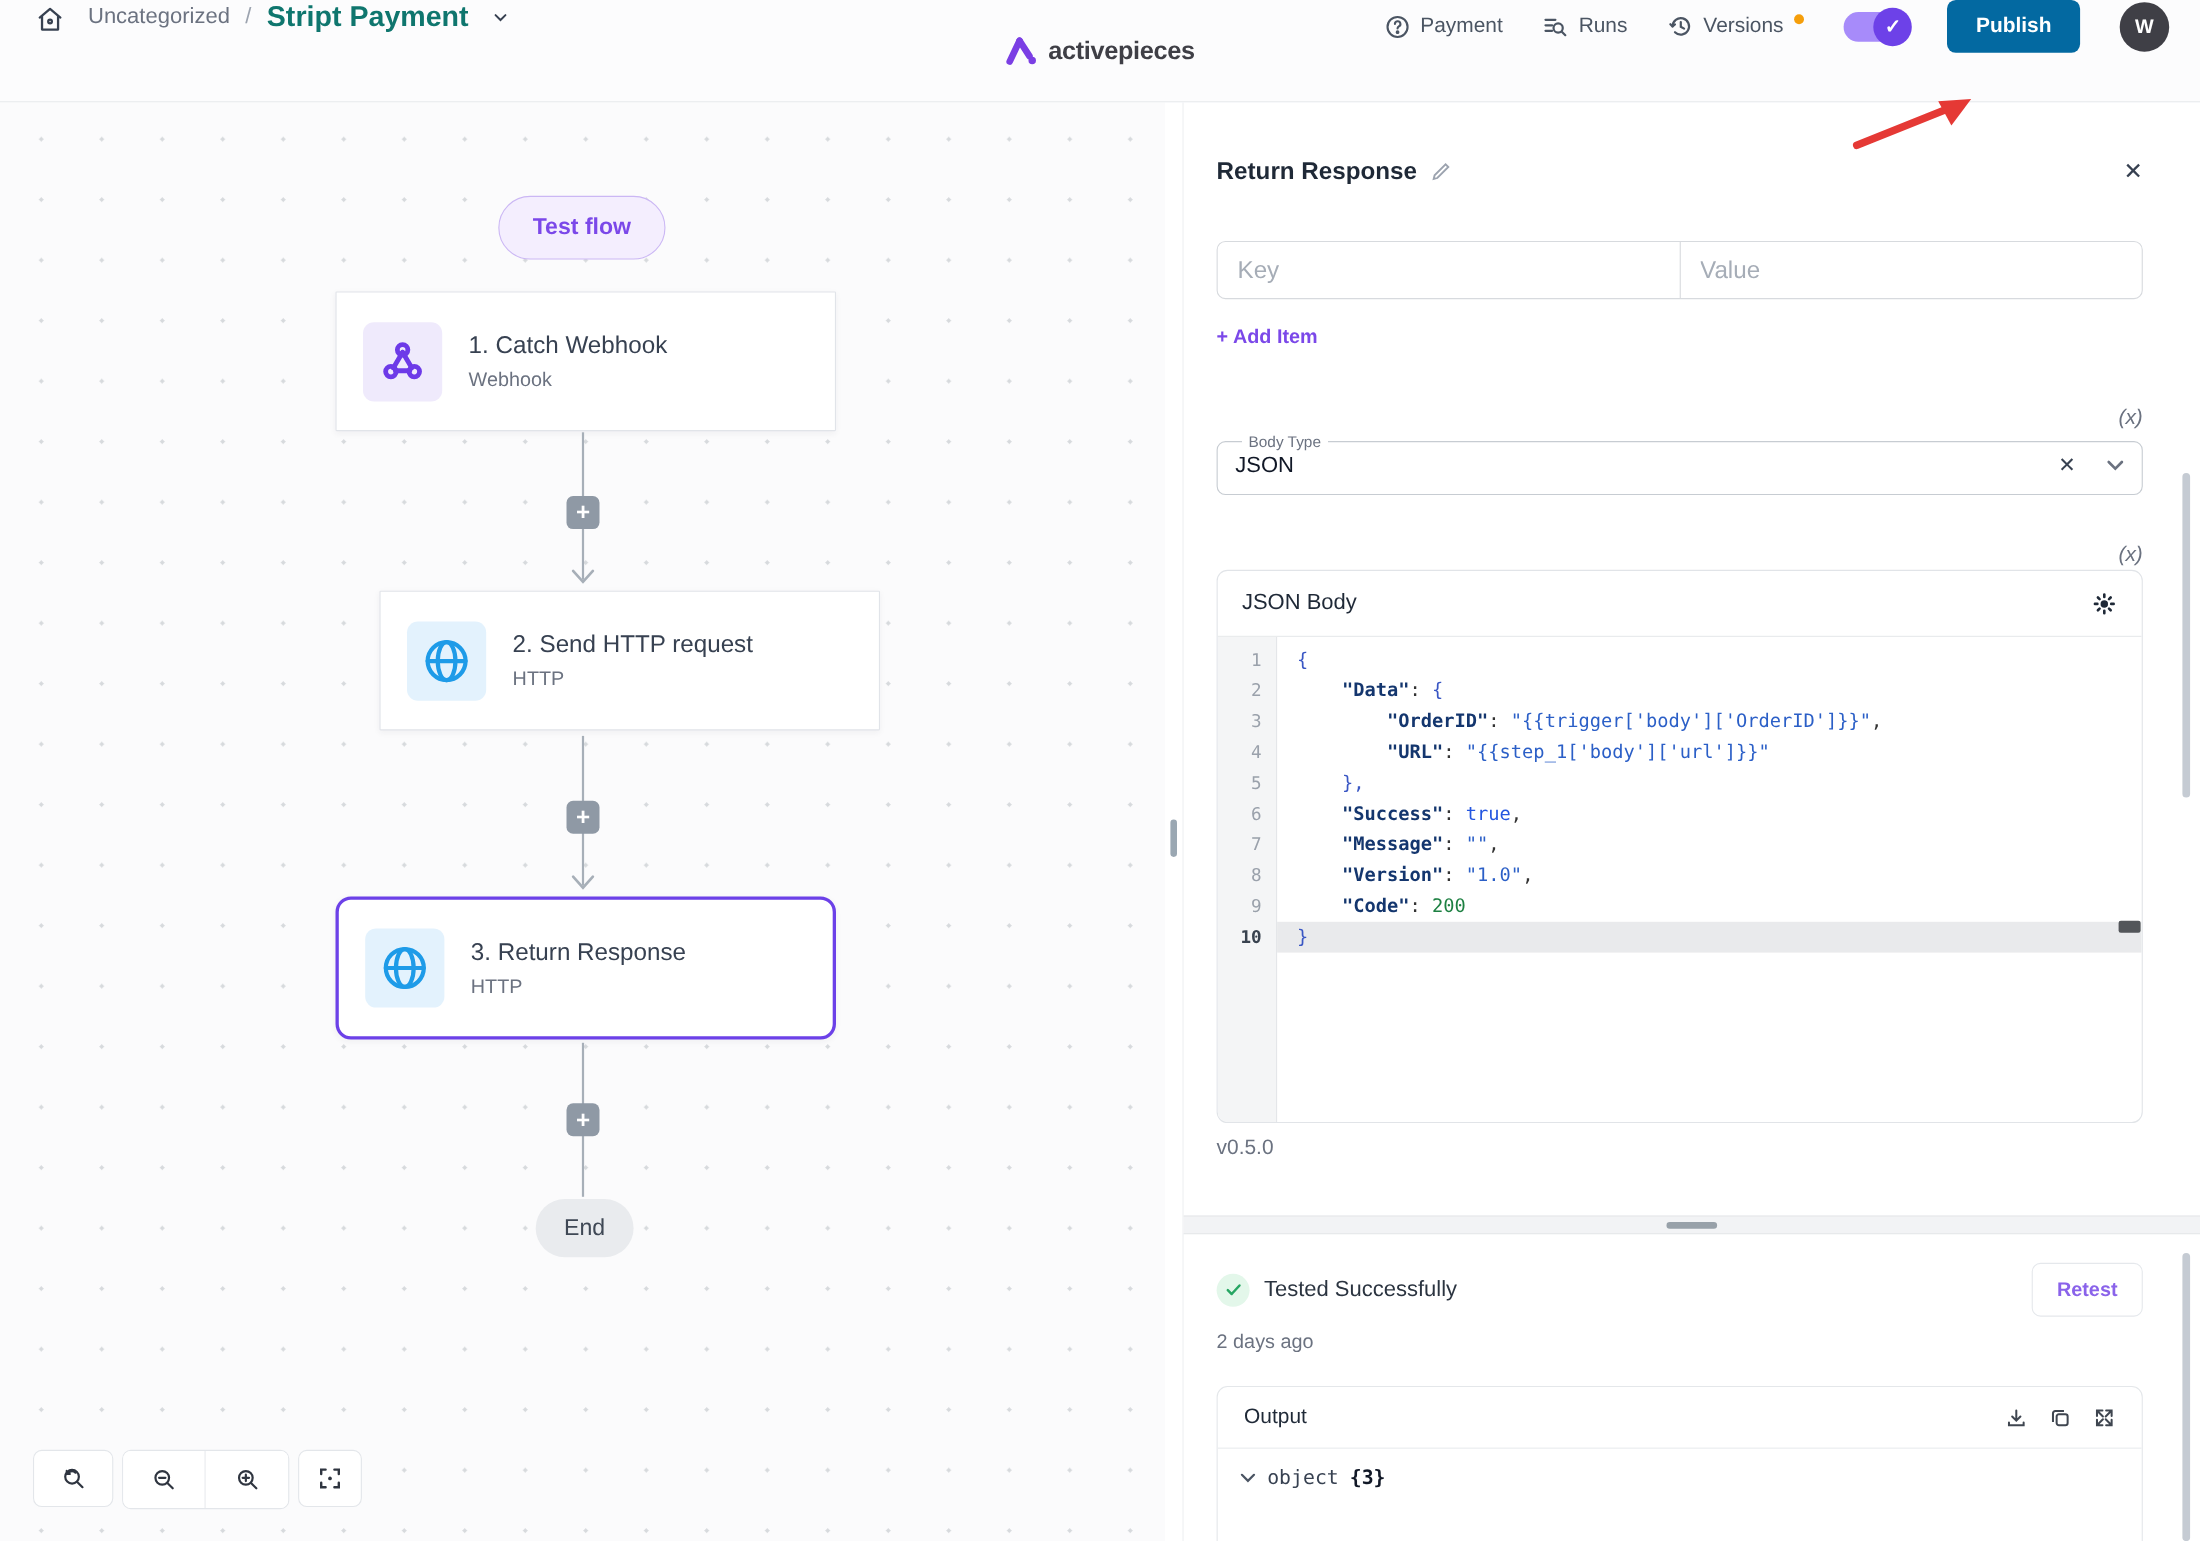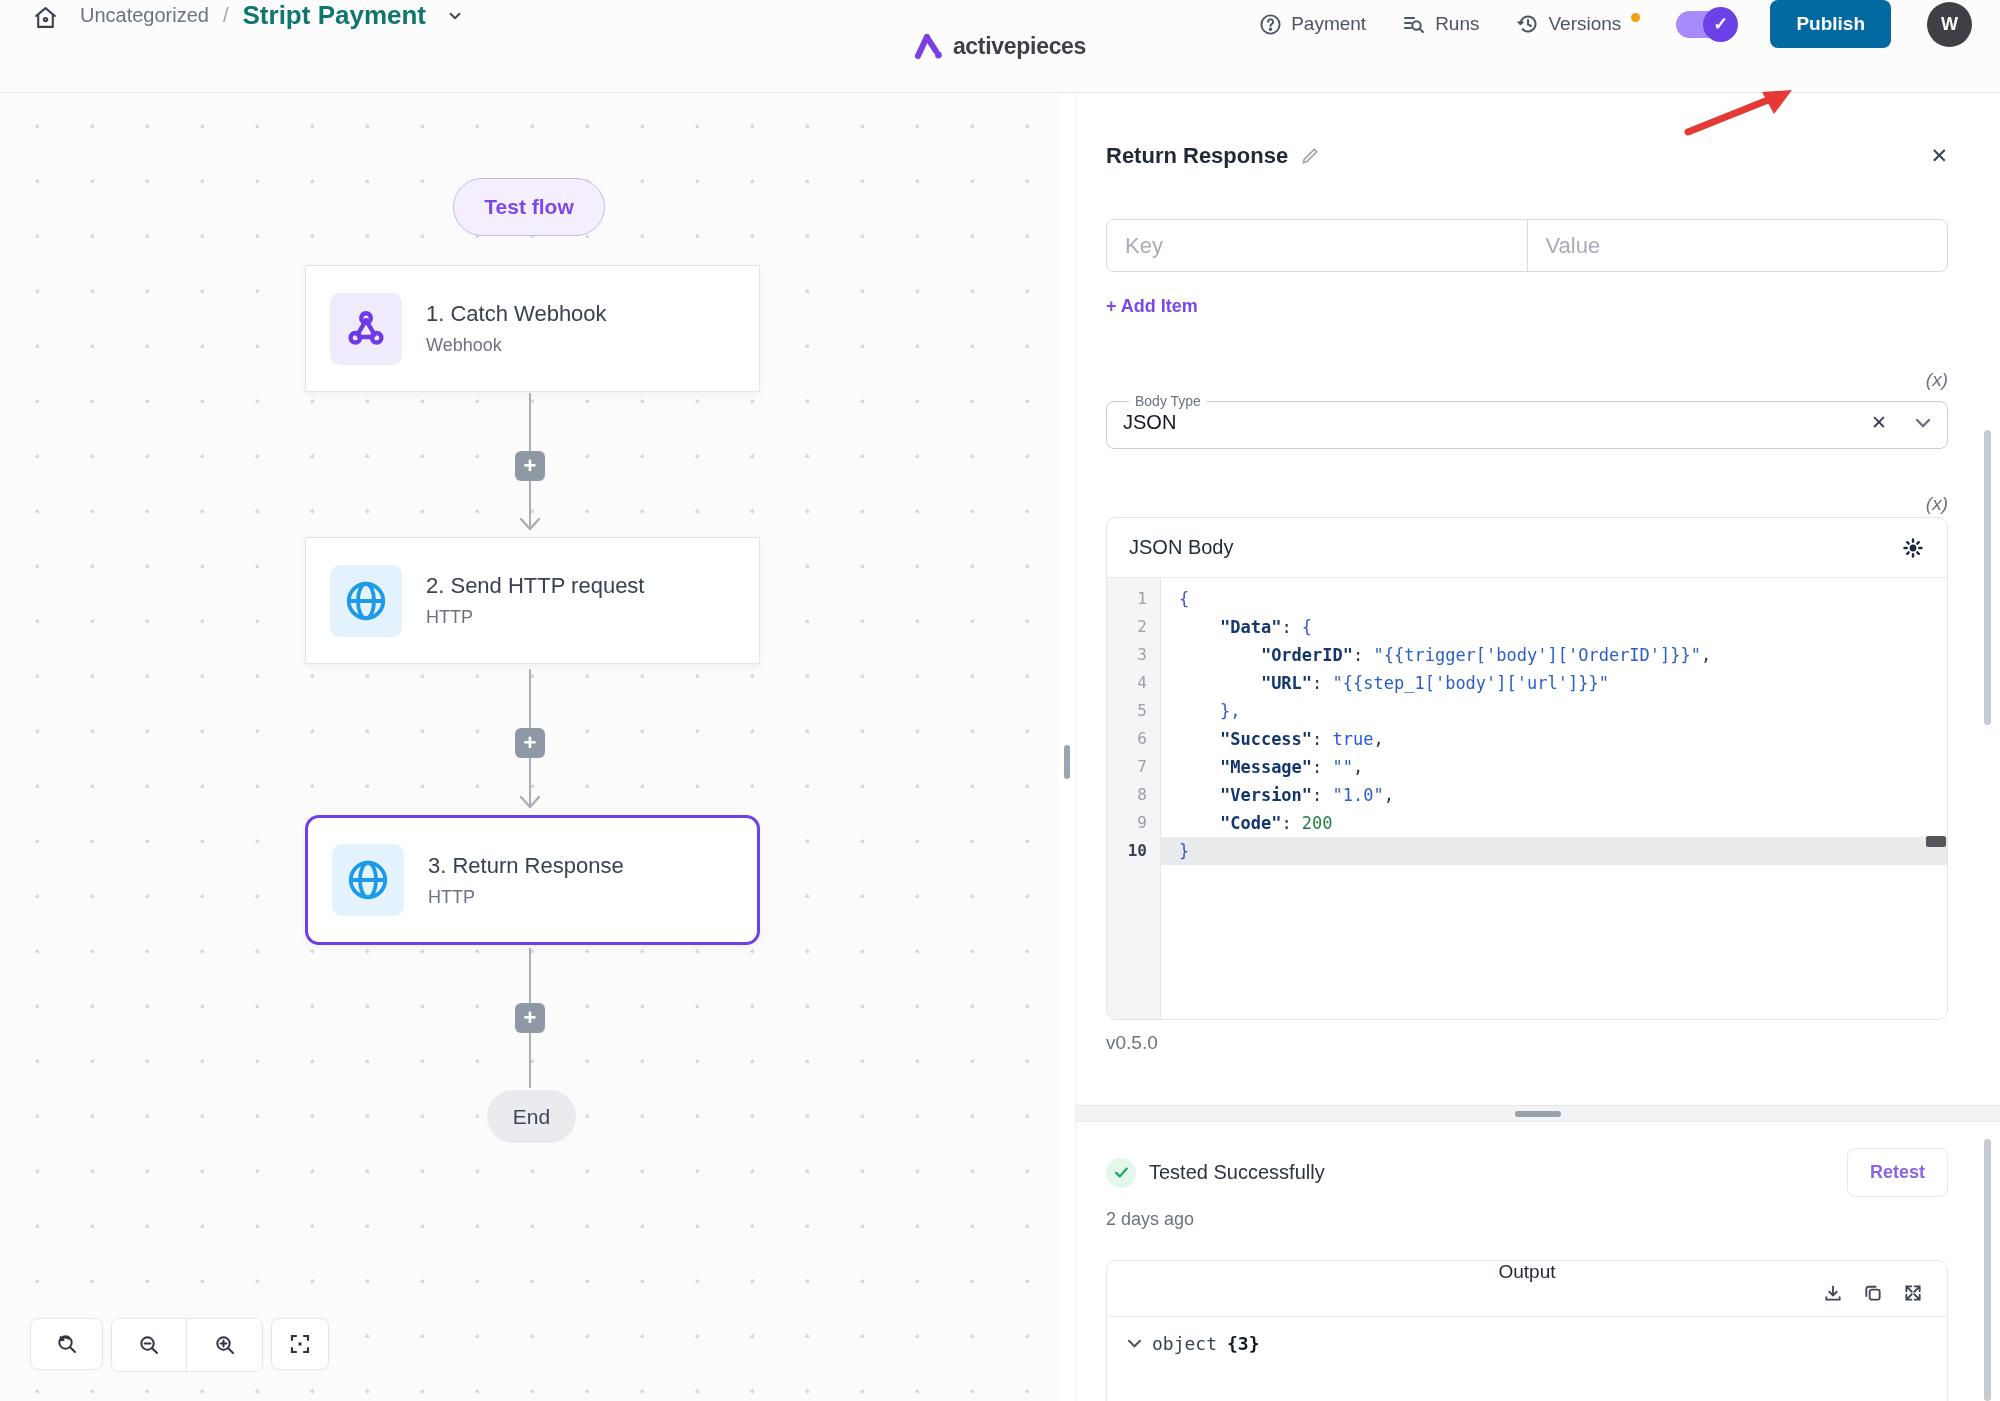--- a/index.html
+++ b/index.html
@@ -124,21 +124,21 @@
   .gen-title { margin-top:14px; font-size:21px; font-weight:bold; color:#111827; }
   .tested-row { display:flex; align-items:center; margin-top:26px; }
   .check-circle { width:30px; height:30px; border-radius:50%; background:#e3f7ea;
     display:flex; align-items:center; justify-content:center; }
   .tested-label { margin-left:13px; font-size:20px; color:#2b3440; }
   .retest-btn { margin-left:auto; background:#fff; border:1px solid #e5e8ec; border-radius:8px;
     color:#8a63ea; font-size:18px; font-weight:bold; padding:13px 22px; cursor:pointer;
     font-family:"Liberation Sans",sans-serif; }
   .time-ago { margin-top:12px; font-size:18px; color:#6b7280; }
   .output-card { margin-top:30px; border:1px solid #e4e7ea; border-radius:10px; height:160px; overflow:hidden; }
-  .output-head { height:56px; display:flex; align-items:center; padding:0 24px; border-bottom:1px solid #e9ebee;flex-direction:column; }
+  .output-head { height:56px; display:flex; align-items:center; padding:0 24px; border-bottom:1px solid #e9ebee; }
   .output-title { font-size:19px; color:#1f2937; }
   .output-icons { margin-left:auto; display:flex; align-items:center; gap:20px; }
   .oicon { cursor:pointer; display:flex; }
   .tree-row { display:flex; align-items:center; gap:10px; padding:16px 20px; cursor:pointer; }
   .tree-node { font-family:"DejaVu Sans Mono","Liberation Mono",monospace; font-size:18px; color:#374151; }
   .tree-count { font-family:"DejaVu Sans Mono","Liberation Mono",monospace; font-size:18px; font-weight:bold; color:#111827; }
 
   .scroll-thumb { position:absolute; right:9px; width:7px; background:#c5cbd3; border-radius:4px; z-index:4; }
   .thumb-top { top:337px; height:295px; }
   .thumb-bottom { top:1046px; height:262px; }
@@ -236,21 +236,21 @@
         <div class="step-sub">Webhook</div>
       </div>
     </div>
 
     <div class="conn-line" style="top:300px; height:134px;"></div>
     <div class="conn-plus" style="top:358px;">+</div>
     <svg class="conn-arrow" style="top:424px;" width="22" height="14" viewBox="0 0 22 14" fill="none" stroke="#a7afb8" stroke-width="2.4" stroke-linecap="round">
         <path d="M2 2l9 10 9-10"></path>
       </svg>
 
-    <div class="step-card" style="top:444px;">
+    <div class="step-card" style="top:444px;margin-left:40px;">
       <div class="step-icon blue">
         <svg width="46" height="46" viewBox="0 0 24 24" fill="none" stroke="#1e9be8" stroke-width="2" stroke-linecap="round">
           <circle cx="12" cy="12" r="9"></circle>
             <ellipse cx="12" cy="12" rx="4.2" ry="9"></ellipse>
             <path d="M3 12h18"></path>
         </svg>
       </div>
       <div>
         <div class="step-title">2. Send HTTP request</div>
         <div class="step-sub">HTTP</div>

